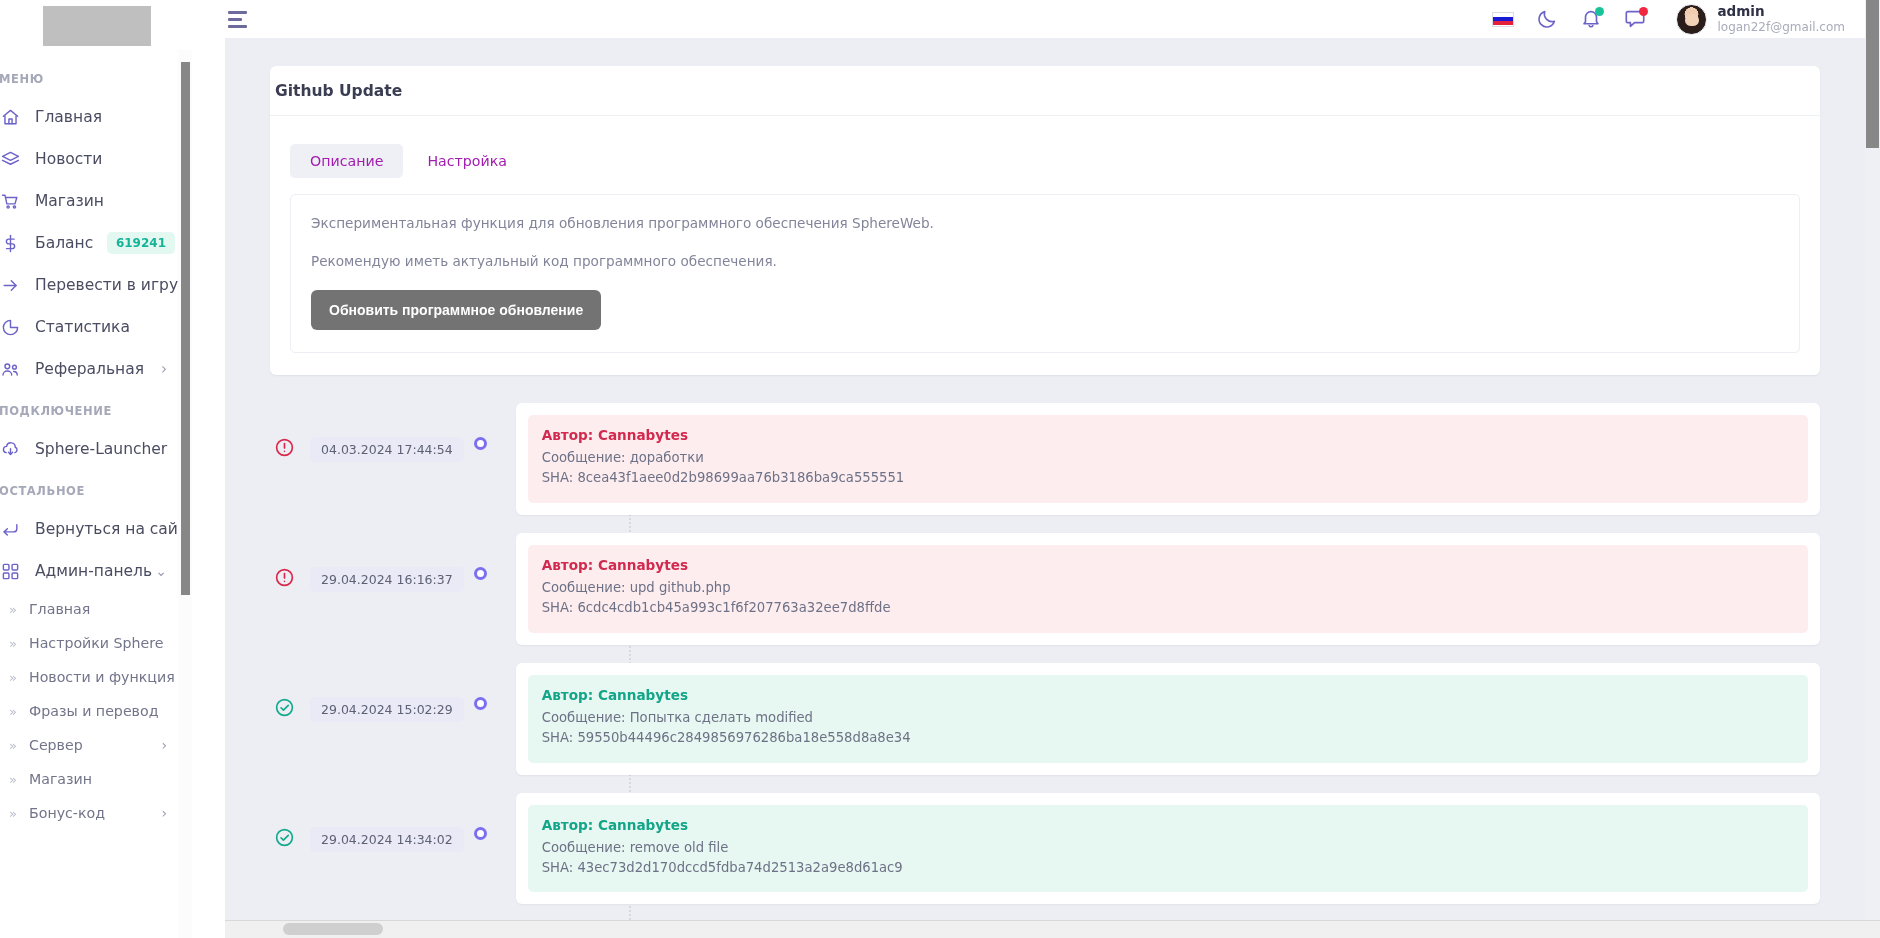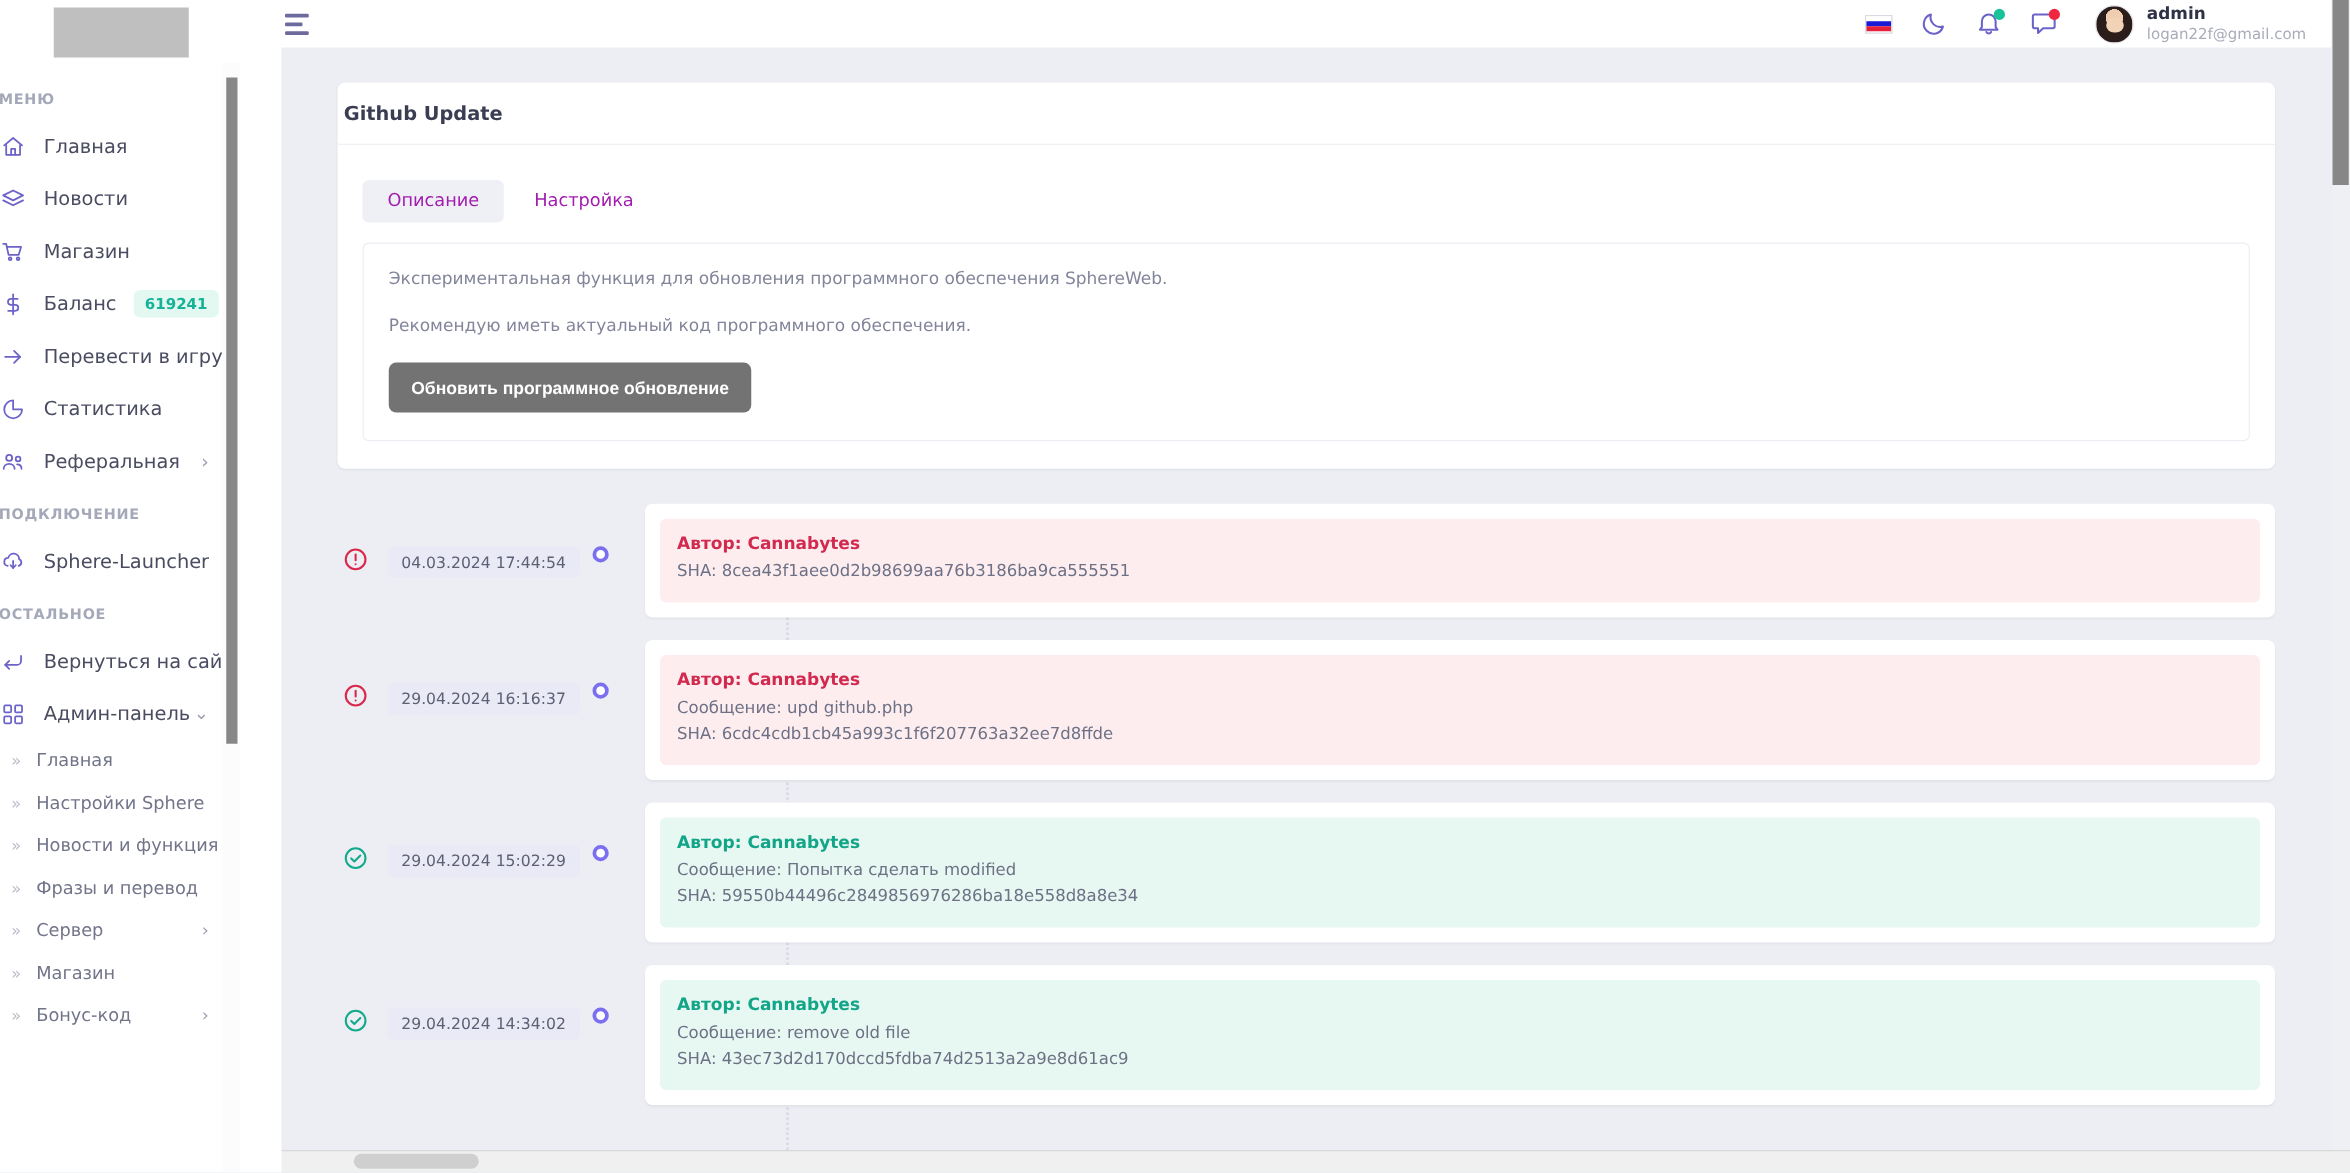--- a/index.html
+++ b/index.html
@@ -477,20 +477,21 @@
               <circle cx="12" cy="16.4" r=".9" fill="#d9284b" stroke="none"></circle>
             </svg>
         </div>
         <div class="tl-date">04.03.2024 17:44:54</div>
         <div class="tl-marker">
             <span class="ring"></span>
           </div>
         <div class="tl-card">
           <div class="tl-inner err">
             <div class="tl-author">Автор: Cannabytes</div>
+            <div class="tl-msg">Сообщение: доработки</div>
             <div class="tl-sha">SHA: 8cea43f1aee0d2b98699aa76b3186ba9ca555551</div>
           </div>
         </div>
       </div>
 
       <div class="tl-row">
         <div class="tl-status">
           <svg viewBox="0 0 24 24" fill="none" stroke="#d9284b" stroke-width="1.9" stroke-linecap="round">
               <circle cx="12" cy="12" r="9"></circle>
               <path d="M12 7.5v5.2"></path>

